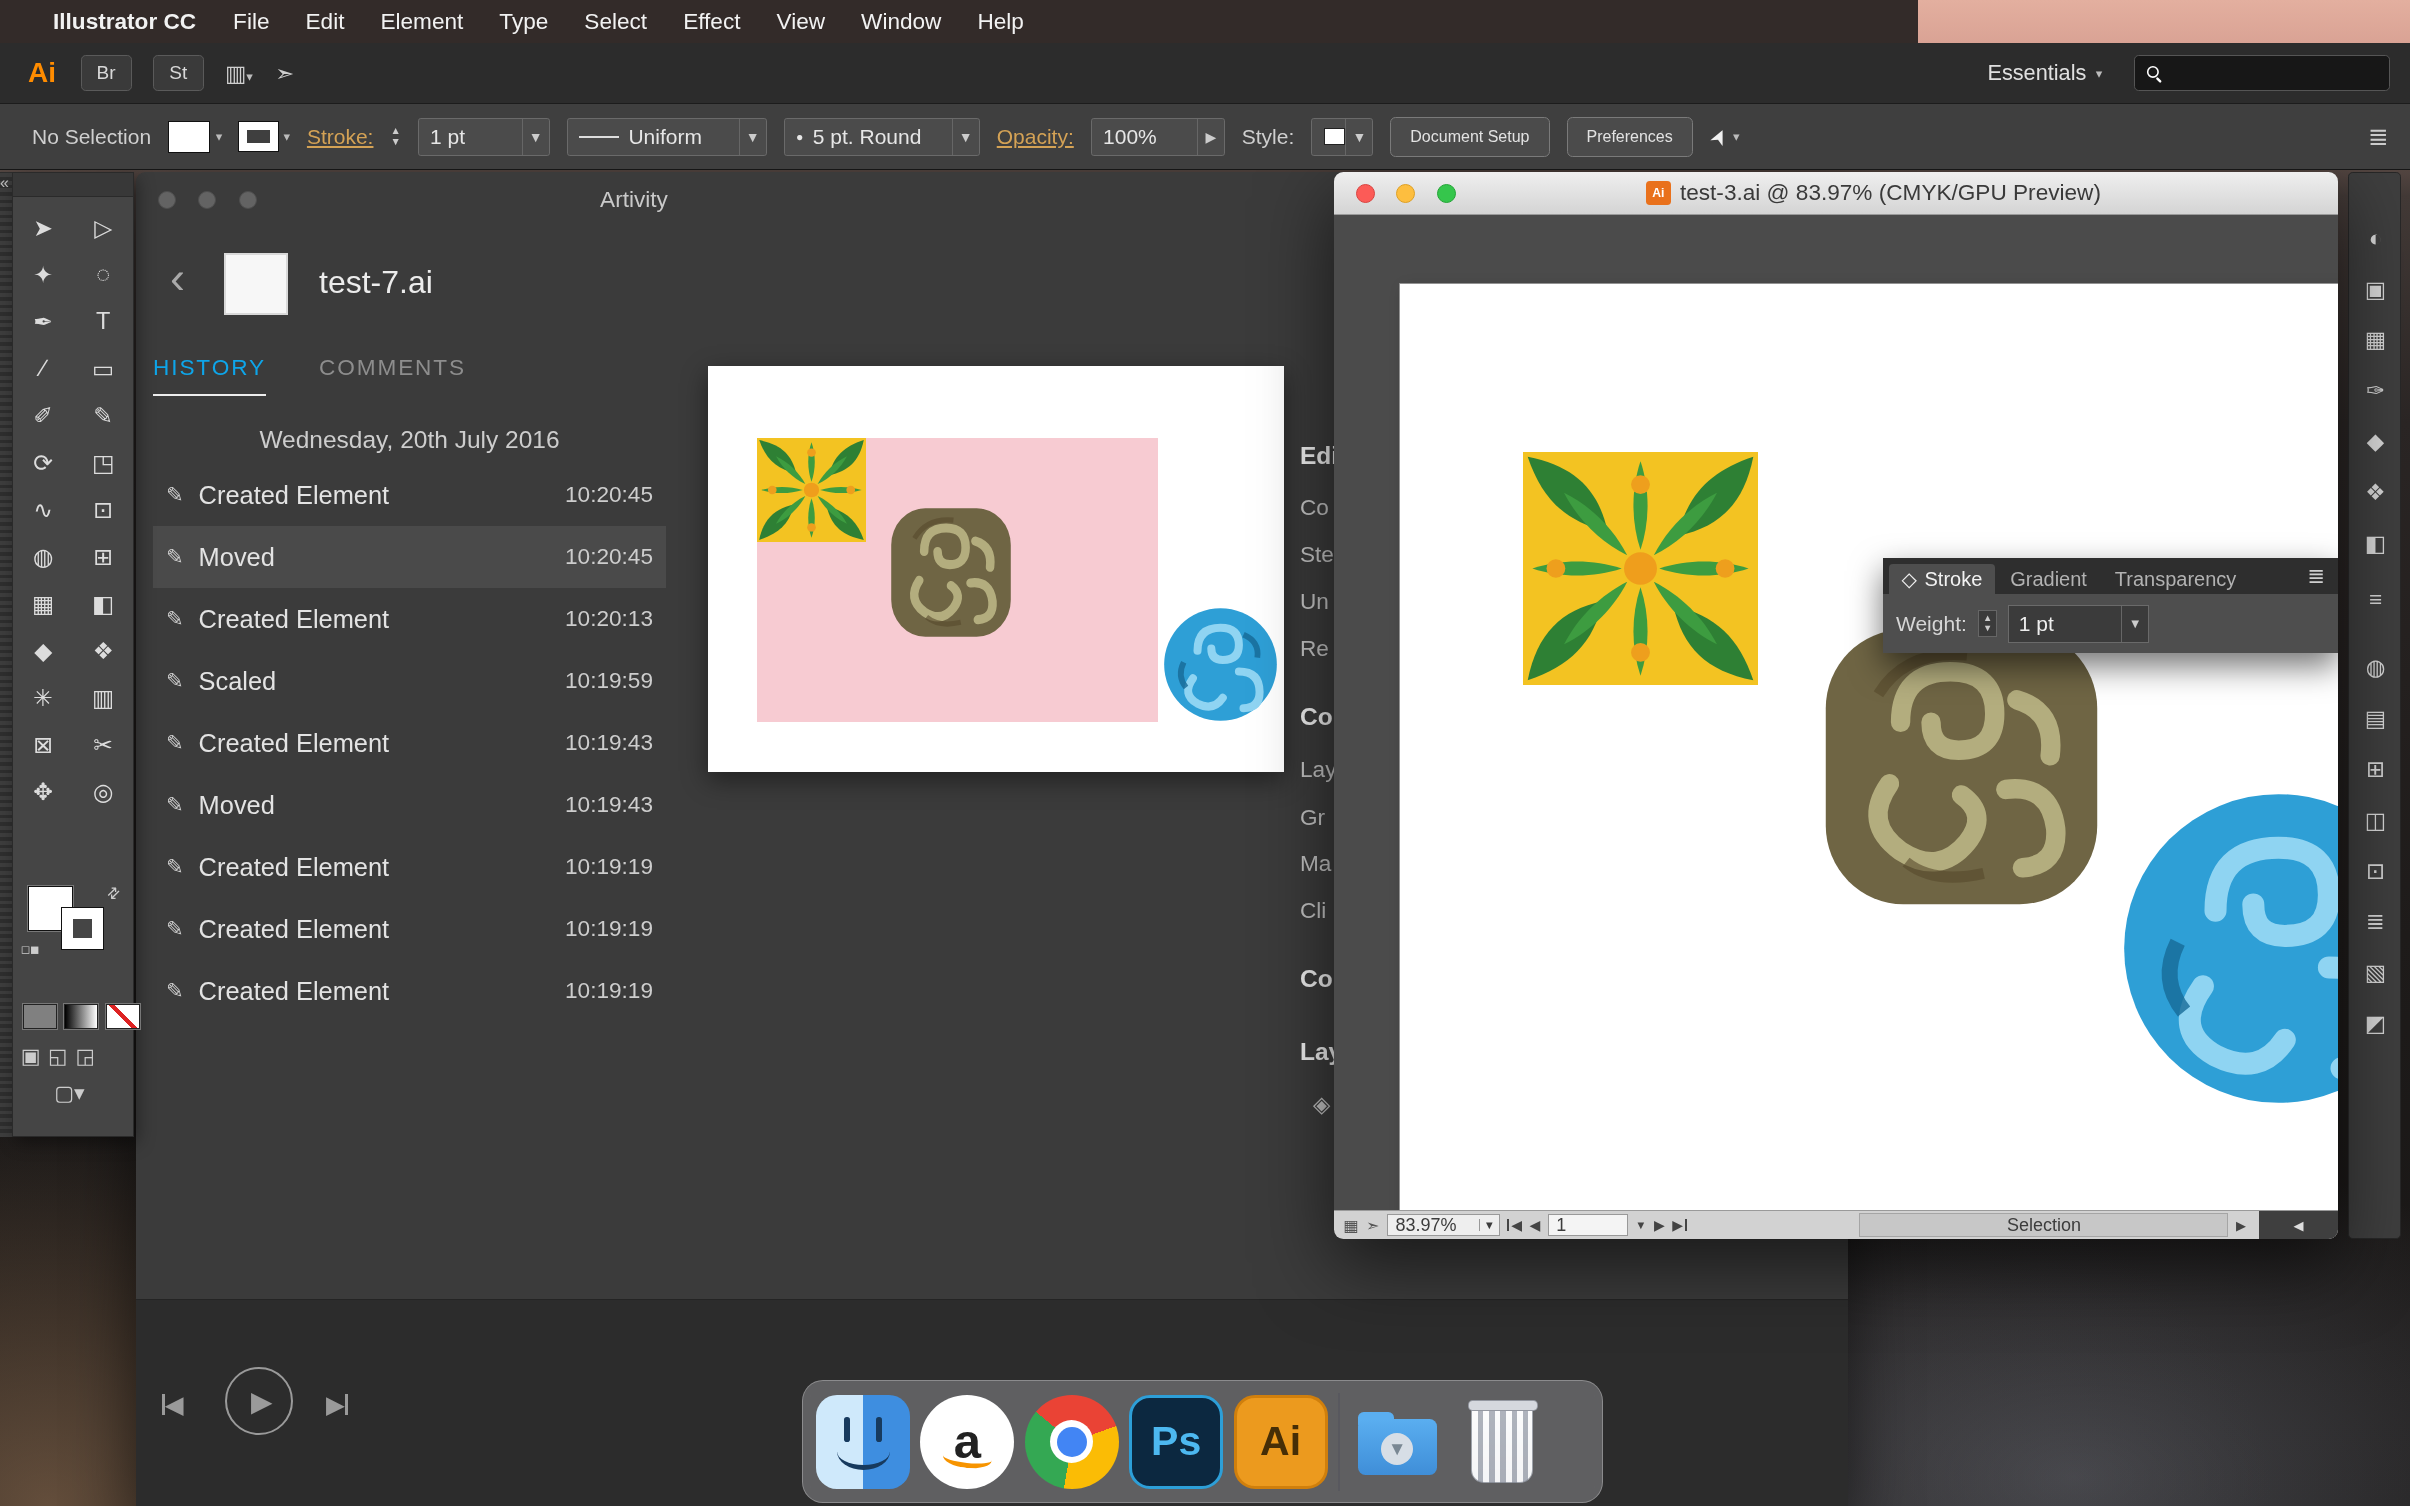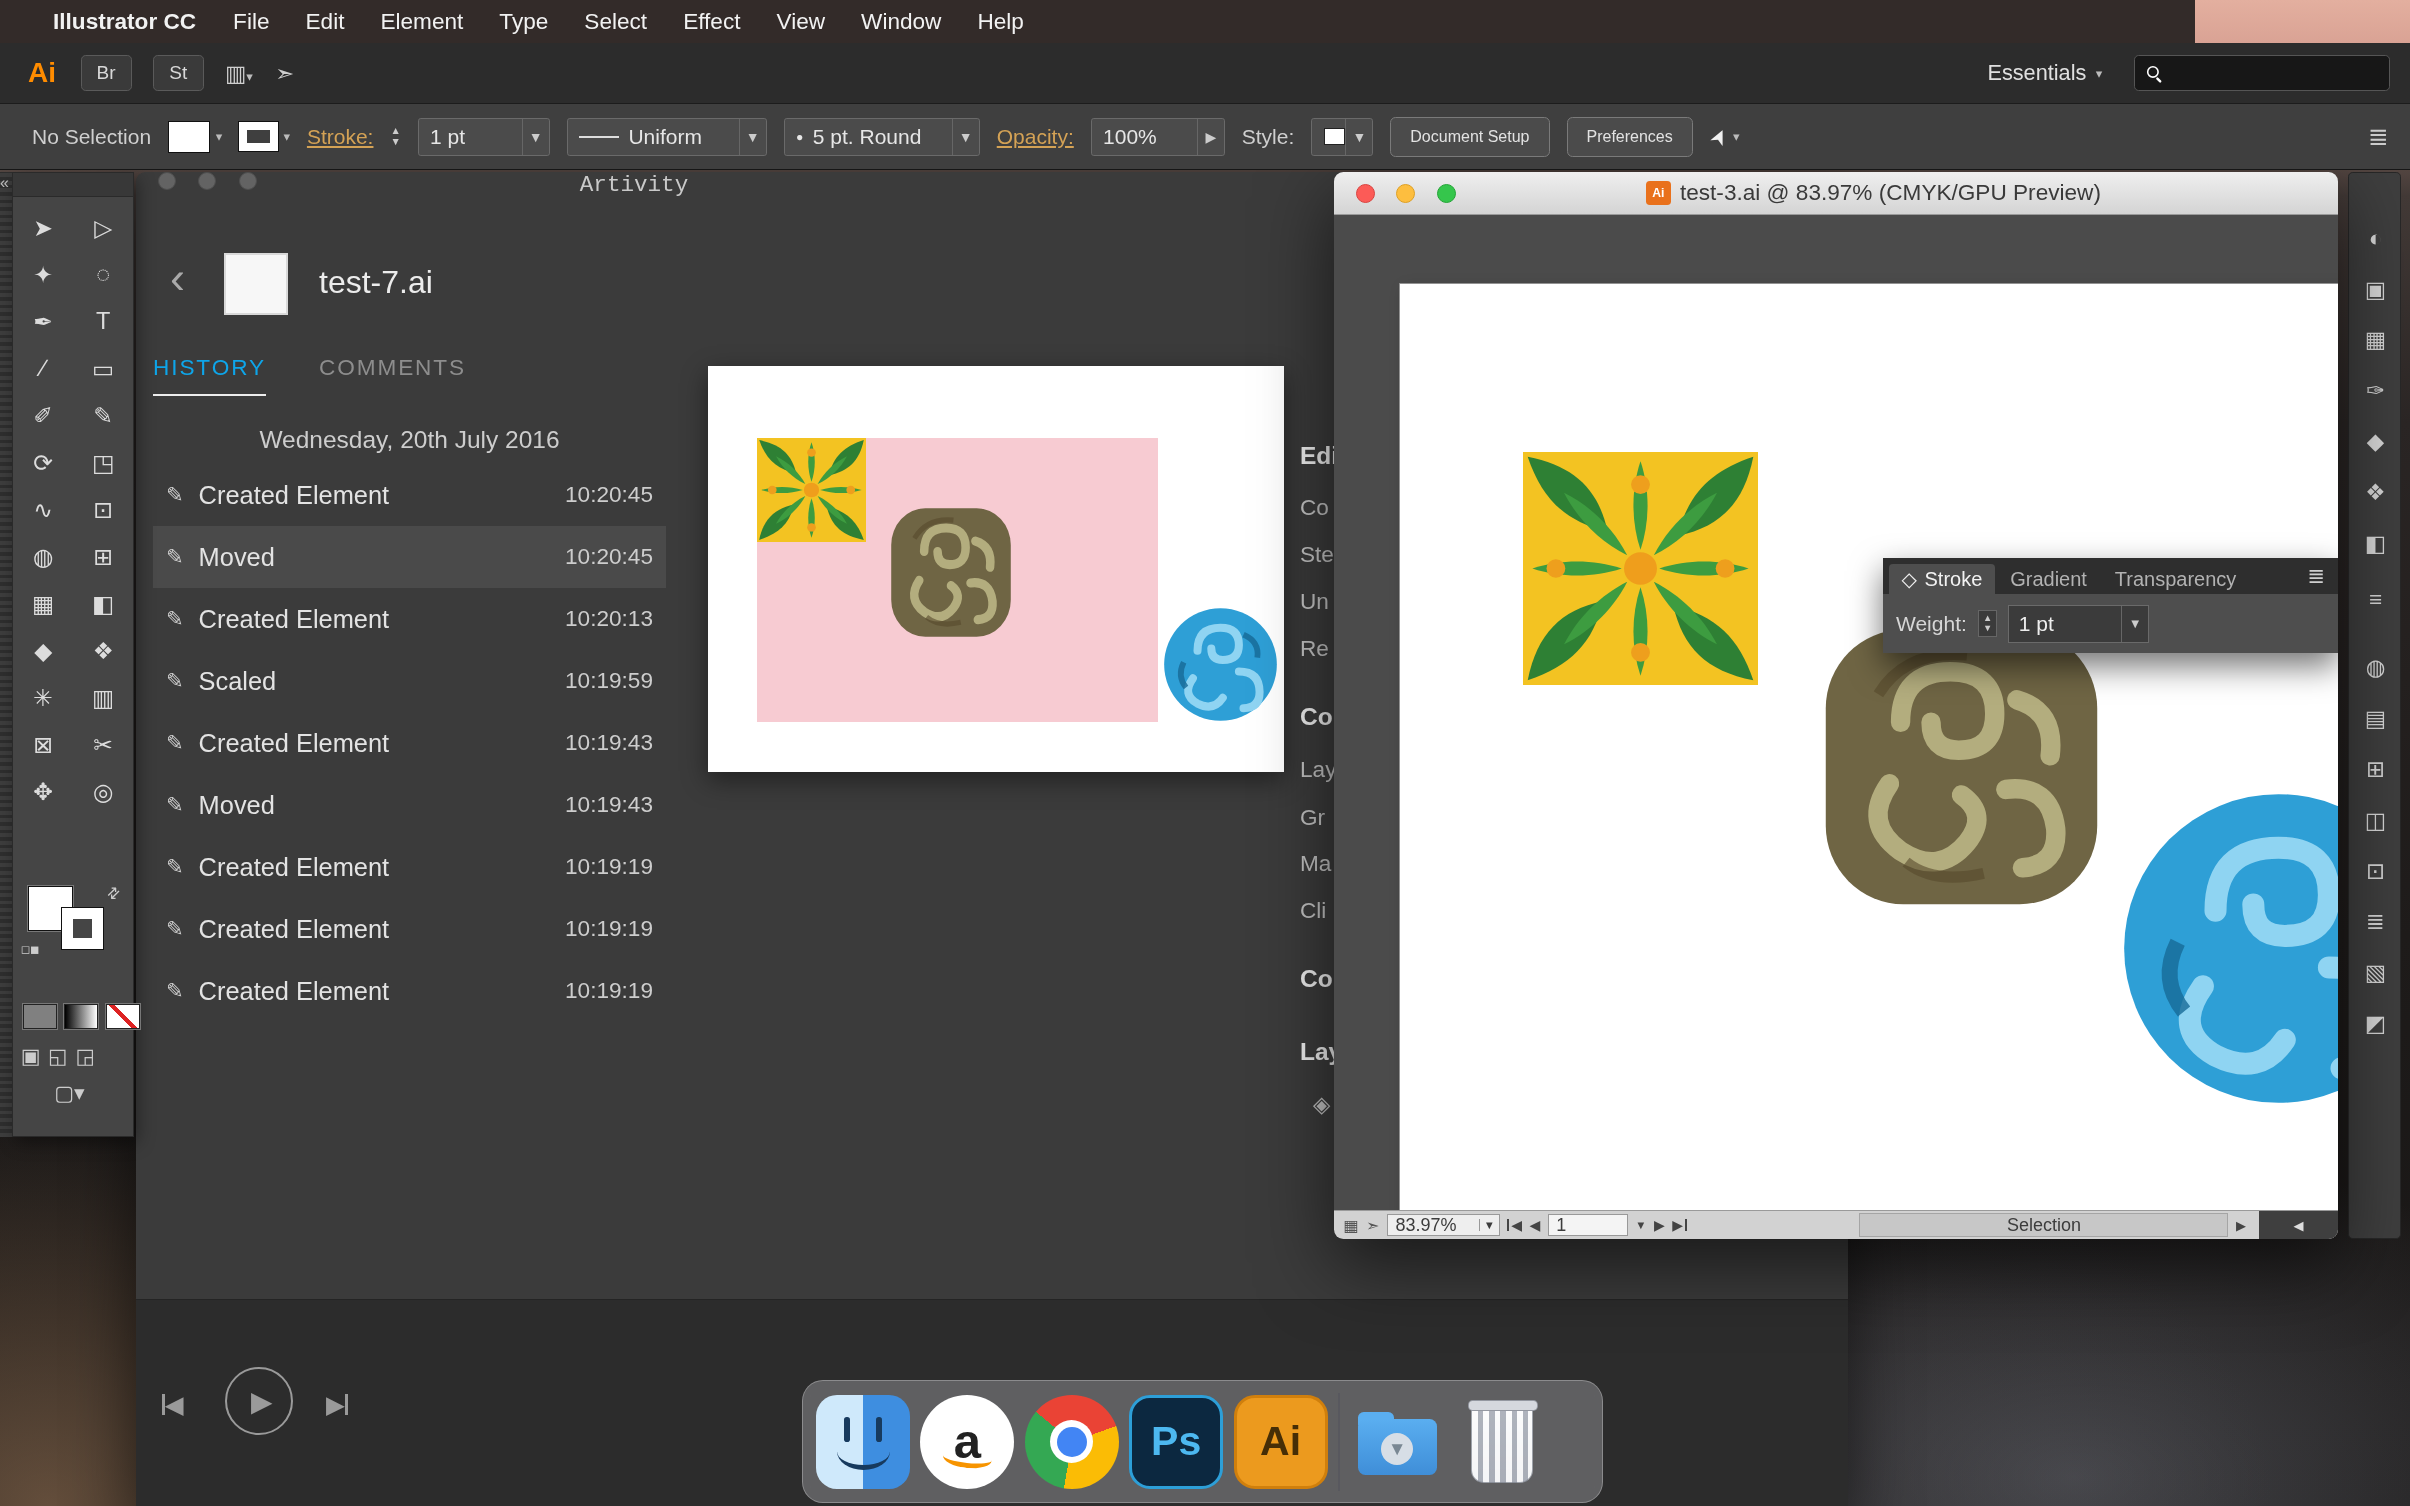--- a/index.html
+++ b/index.html
@@ -6,21 +6,21 @@
   .screen{position:relative;width:2411px;height:1507px;overflow:hidden;
     font-family:"Liberation Sans","DejaVu Sans",sans-serif;color:#ddd;
     background:
       radial-gradient(847px 471px at 86% 98%, rgba(150,155,170,0.35), transparent 70%),
       radial-gradient(659px 584px at 2% 100%, rgba(150,115,85,0.6), transparent 65%),
       radial-gradient(1318px 659px at 55% 100%, rgba(70,66,68,0.5), transparent 72%),
       linear-gradient(180deg,#e3af9f 0%,#d9a294 3%,#7c625a 7%,#433a37 13%,#2b2625 28%,#1f1c1b 62%,#181615 100%);}
   .abs{position:absolute;}
   .flex{display:flex;align-items:center;}
   
-  .menubar{left:0;top:0;width:2195px;height:43px;background:rgba(38,33,32,0.93);
+  .menubar{left:0;top:0;width:1918px;height:43px;background:rgba(38,33,32,0.93);
     display:flex;align-items:center;font-size:22.6px;color:#f2f2f2;z-index:60;}
   .menubar .mi{padding:0 18px;}
   .apple{font-size:24.5px;padding:0 13px 0 21px;}
   .appname{font-weight:bold;padding:0 19px;}
   .mb-right{margin-left:auto;display:flex;align-items:center;gap:24.5px;padding-right:17px;}
   .shield{width:18px;height:21px;background:#8c2030;border-radius:3.8px 3.8px 10.4px 10.4px / 3.8px 3.8px 14px 14px;}
   .spiral{width:17px;height:17px;border:2.8px solid #eee;border-radius:50%;position:relative;}
   .spiral::after{content:"";position:absolute;left:3.8px;top:3.8px;width:3.8px;height:3.8px;background:#eee;border-radius:50%;}
   .binoc{position:relative;width:26px;height:17px;}
   .binoc i{position:absolute;top:1.9px;width:12.2px;height:12.2px;border:2.8px solid #eee;border-radius:50%;}
@@ -75,21 +75,21 @@
   .strokesq{left:49px;top:735px;width:19px;height:19px;border:11.3px solid #fff;outline:0.9px solid #111;background:#454545;}
   .swapic{left:94px;top:711px;color:#ccc;font-size:15px;transform:rotate(-45deg);}
   .defswatch{left:7.5px;top:770px;font-size:11.3px;color:#ccc;}
   .fsrow{left:9.4px;top:831px;display:flex;gap:7.5px;}
   .fsrow .b{width:32px;height:22.6px;border:0.9px solid #222;outline:0.9px solid #777;}
   .dmrow{left:7.5px;top:871px;display:flex;gap:7.5px;color:#ccc;font-size:21px;}
   .scrmode{left:41px;top:908px;color:#ccc;font-size:21px;}
   
   .artivity{left:136px;top:172px;width:1712px;height:1334px;background:#3b3b3b;border-radius:9.4px 9.4px 0 0;
     z-index:10;box-shadow:0 22.6px 66px rgba(0,0,0,.55);overflow:hidden;}
-  .a-titlebar{position:absolute;left:0;top:0;width:100%;height:56px;display:flex;align-items:flex-start;font-family:Liberation Mono, monospace;}
+  .a-titlebar{position:absolute;left:0;top:0;width:100%;height:56px;display:flex;align-items:center;}
   .a-dot{width:16px;height:16px;border-radius:50%;background:#636363;border:0.9px solid #4e4e4e;margin-left:21.7px;}
   .a-title{position:absolute;left:0;right:716px;text-align:center;font-size:22.6px;color:#c9c9c9;}
   .a-back{position:absolute;left:34px;top:83px;font-size:45px;color:#a9a9a9;line-height:45px;}
   .a-thumb{position:absolute;left:88px;top:81px;width:60px;height:58px;background:#f7f7f7;border:2.8px solid #d9d9d9;}
   .a-file{position:absolute;left:183px;top:92px;font-size:32px;color:#ececec;}
   .a-tab{position:absolute;top:183px;font-size:22.6px;letter-spacing:1.9px;padding-bottom:13px;}
   .a-tab.on{color:#0ea5e9;border-bottom:2.8px solid #ededed;}
   .a-tab.off{color:#8d8d8d;}
   .a-date{position:absolute;left:17px;top:254px;width:513px;text-align:center;font-size:24.5px;color:#cdcdcd;}
   .a-list{position:absolute;left:17px;top:292px;width:513px;}

